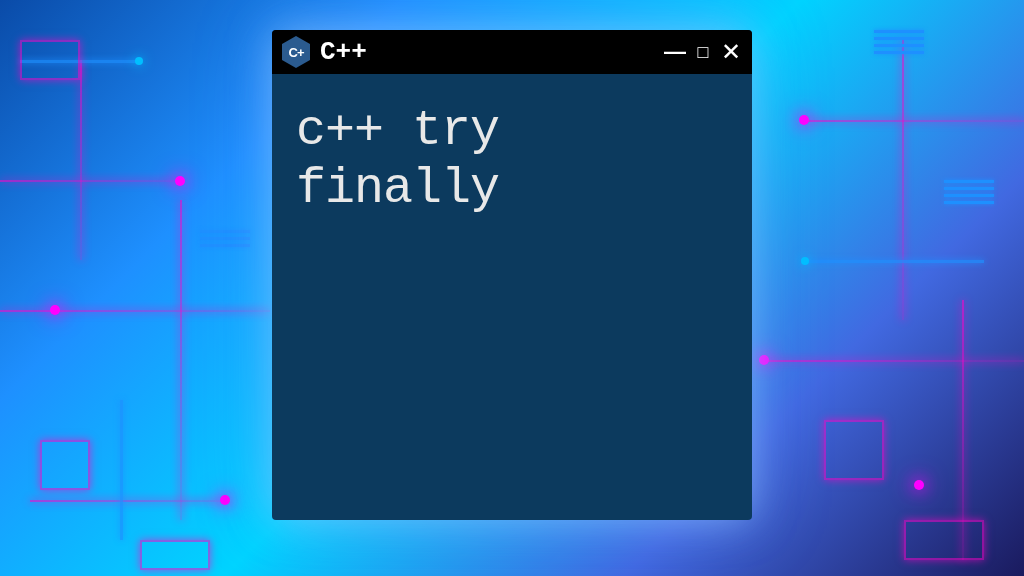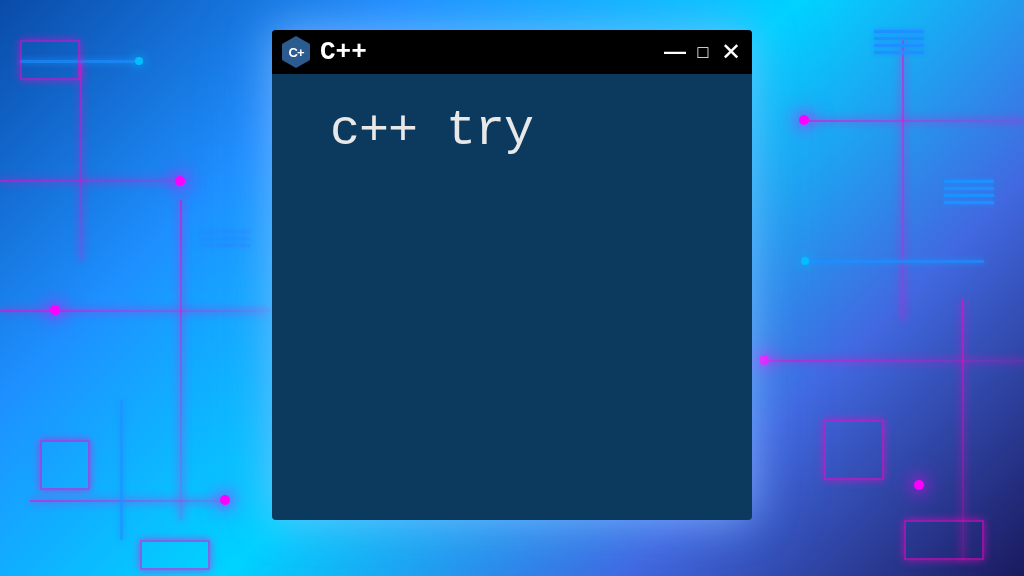--- a/index.html
+++ b/index.html
@@ -110,21 +110,20 @@
     .ctrl-close { font-size: 24px; }
     
     .content {
       flex: 1;
       padding: 28px 24px;
       color: #e8e8e8;
       font-size: 50px;
       font-family: 'Courier New', monospace;
       line-height: 1.15;
       letter-spacing: -1px;
-      margin-left: 34px;
     }
   </style>
 </head>
 <body>
 
 <div class="circuit">
   <div class="line-h" style="top:180px;left:0;width:180px;"></div>
   <div class="line-h" style="top:310px;left:0;width:270px;"></div>
   <div class="line-h" style="top:500px;left:30px;width:200px;"></div>
   <div class="line-v" style="top:60px;left:80px;height:200px;"></div>
@@ -177,14 +176,15 @@
     </div>
     <div class="title-text">C++</div>
     <div class="window-controls">
       <span class="ctrl ctrl-min">—</span>
       <span class="ctrl ctrl-max">□</span>
       <span class="ctrl ctrl-close">✕</span>
     </div>
   </div>
   <div class="content">
     <div>c++ try</div>
+    <div>finally</div>
   </div>
 </div>
 
 </body></html>

